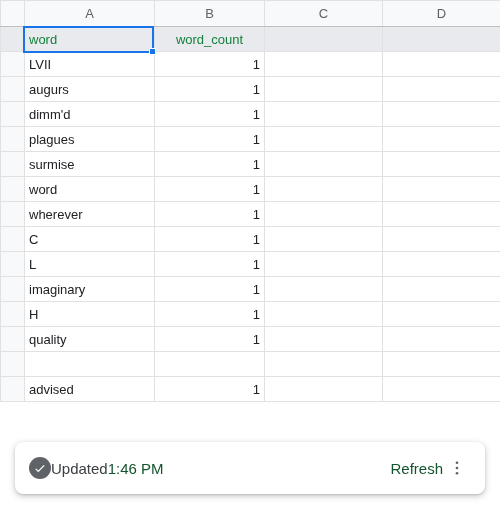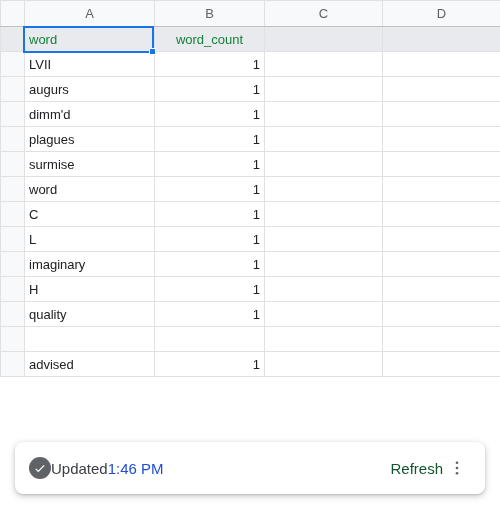--- a/index.html
+++ b/index.html
@@ -84,21 +84,21 @@
   }
   .toast .check {
     width: 22px; height: 22px;
     border-radius: 50%;
     background: #5f6368;
     display: flex; align-items: center; justify-content: center;
     flex: 0 0 auto;
   }
   .toast .check svg { display: block; }
   .toast .msg { color: #3c4043; }
-  .toast .time { color: #1d4ed8; }
+  .toast .time { color: #14532d; }
   .toast .spacer { flex: 1; }
   .toast .refresh { color: #14532d; font-weight: 500; cursor: pointer; }
   .toast .more {
     width: 28px; height: 28px;
     display: flex; align-items: center; justify-content: center;
     color: #5f6368; cursor: pointer;
     border-radius: 50%;
   }
   .toast .more svg { display:block; }
 </style>
@@ -167,20 +167,27 @@
       </tr>
       <tr>
         <td class="rowhead"></td>
         <td class="colA">word</td>
         <td class="colB">1</td>
         <td class="colC"></td>
         <td class="colD"></td>
       </tr>
       <tr>
         <td class="rowhead"></td>
+        <td class="colA">wherever</td>
+        <td class="colB">1</td>
+        <td class="colC"></td>
+        <td class="colD"></td>
+      </tr>
+      <tr>
+        <td class="rowhead"></td>
         <td class="colA">C</td>
         <td class="colB">1</td>
         <td class="colC"></td>
         <td class="colD"></td>
       </tr>
       <tr>
         <td class="rowhead"></td>
         <td class="colA">L</td>
         <td class="colB">1</td>
         <td class="colC"></td>

